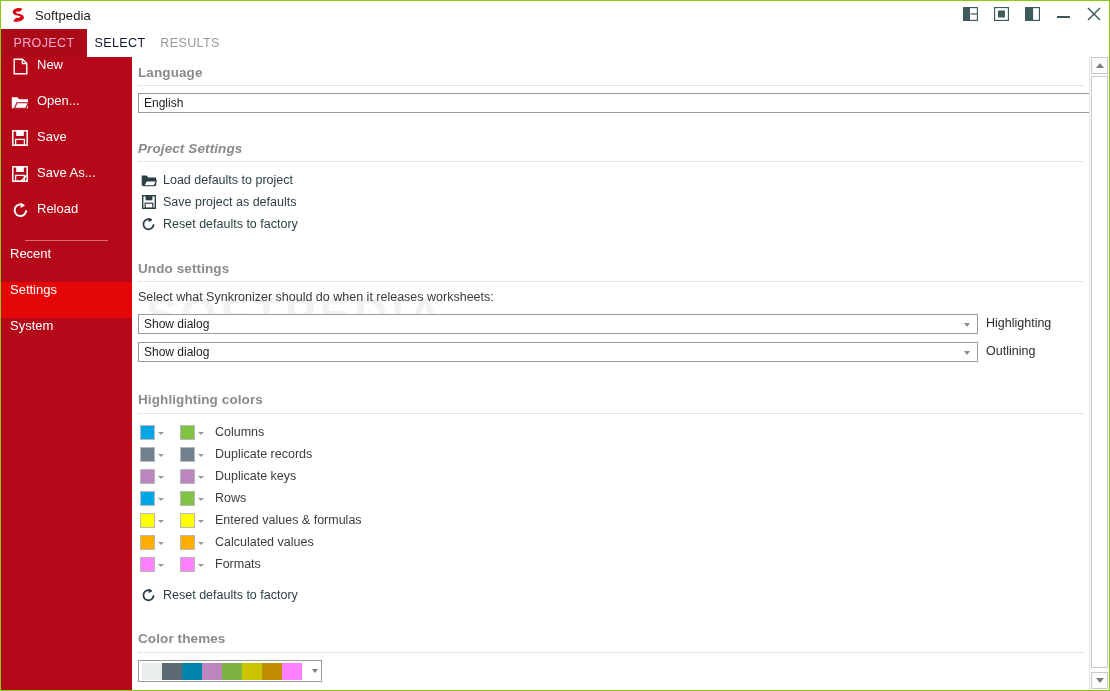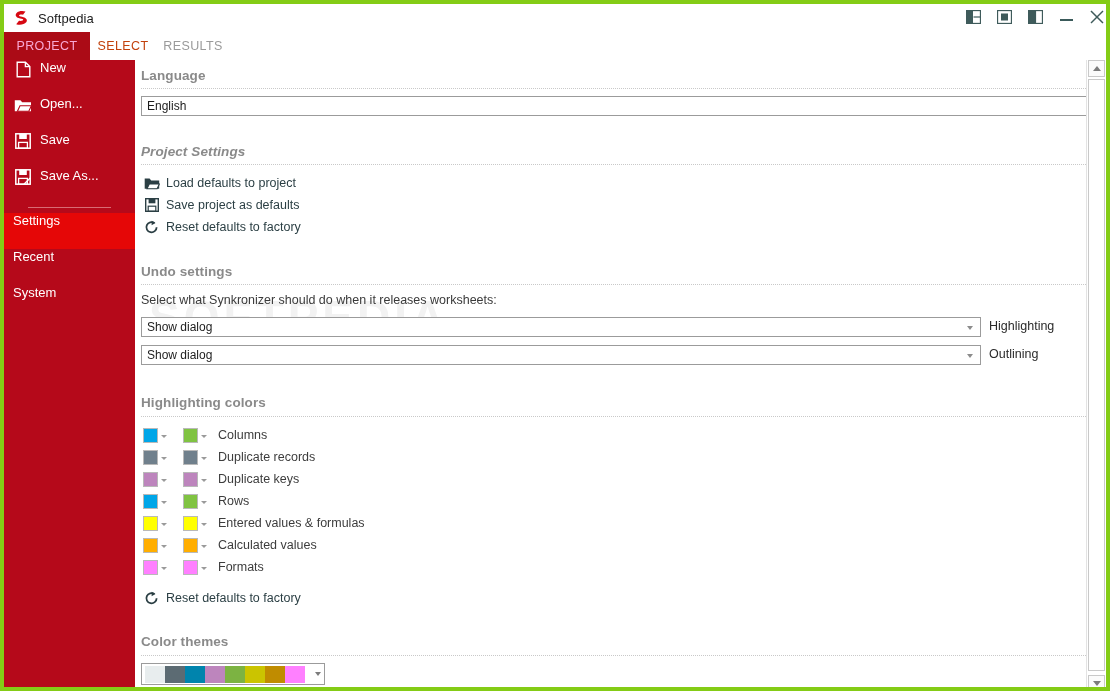--- a/index.html
+++ b/index.html
@@ -8,21 +8,21 @@
     width: 1110px; height: 691px;
     overflow: hidden;
     background: #ffffff;
     font-family: "Liberation Sans", sans-serif;
     -webkit-font-smoothing: antialiased;
   }
 
   #app {
     position: relative;
     width: 1110px; height: 691px;
-    border: 4px solid #84cc16;
+    border: 1px solid #84cc16;
     background: #ffffff;
     overflow: hidden;
   }
 
   
   #titlebar {
     position: absolute; left: 0; top: 0;
     width: 1108px; height: 28px;
     background: #ffffff;
     display: flex; align-items: center;
@@ -71,21 +71,21 @@
     width: 1108px; height: 28px;
     background: #ffffff;
   }
   .tab {
     position: absolute; top: 0; height: 28px;
     display: flex; align-items: center; justify-content: center;
     font-size: 12.5px; letter-spacing: .4px;
     cursor: default;
   }
   .tab.active { background: #ab0b16; color: #f9a8d4; }
-  .tab.normal { color: #c2410c; }
+  .tab.normal { color: #0f172a; }
   .tab.dim { color: #9a9a9a; }
 
   
   #sidebar {
     position: absolute; left: 0; top: 56px;
     width: 131px; height: 633px;
     background: #b5091a;
   }
   .side-item {
     position: relative;
@@ -368,28 +368,37 @@
         <svg width="16" height="16" viewBox="0 0 16 16">
           <rect x="0.8" y="0.8" width="14.4" height="14.4" fill="none" stroke="#ffffff" stroke-width="1.5"></rect>
           <rect x="4.2" y="0.8" width="7.6" height="5.2" fill="#ffffff"></rect>
           <rect x="3.6" y="9.4" width="8.8" height="5.8" fill="none" stroke="#ffffff" stroke-width="1.3"></rect>
           <line x1="9" y1="15.2" x2="15.2" y2="9" stroke="#ffffff" stroke-width="1.3"></line>
         </svg>
       </span>
       <span class="side-label">Save As...</span>
     </div>
 
+    <div class="side-item">
+      <span class="side-ico">
+        <svg width="17" height="16" viewBox="0 0 17 16">
+          <path d="M14.2 8.2 a5.8 5.8 0 1 1 -2.4 -4.7" fill="none" stroke="#ffffff" stroke-width="1.9"></path>
+          <path d="M8.6 0.8 l4.4 2.6 l-4.4 2.6 z" fill="#ffffff"></path>
+        </svg>
+      </span>
+      <span class="side-label">Reload</span>
+    </div>
 
     <div class="side-sep"></div>
 
+    <div class="side-item plain">
+      <span class="side-label">Recent</span>
+    </div>
     <div class="side-item plain selected">
       <span class="side-label">Settings</span>
-    </div>
-    <div class="side-item plain">
-      <span class="side-label">Recent</span>
     </div>
     <div class="side-item plain">
       <span class="side-label">System</span>
     </div>
   </div>
 
   <div id="content">
 
     <div class="watermark">SOFTPEDIA</div>
 

